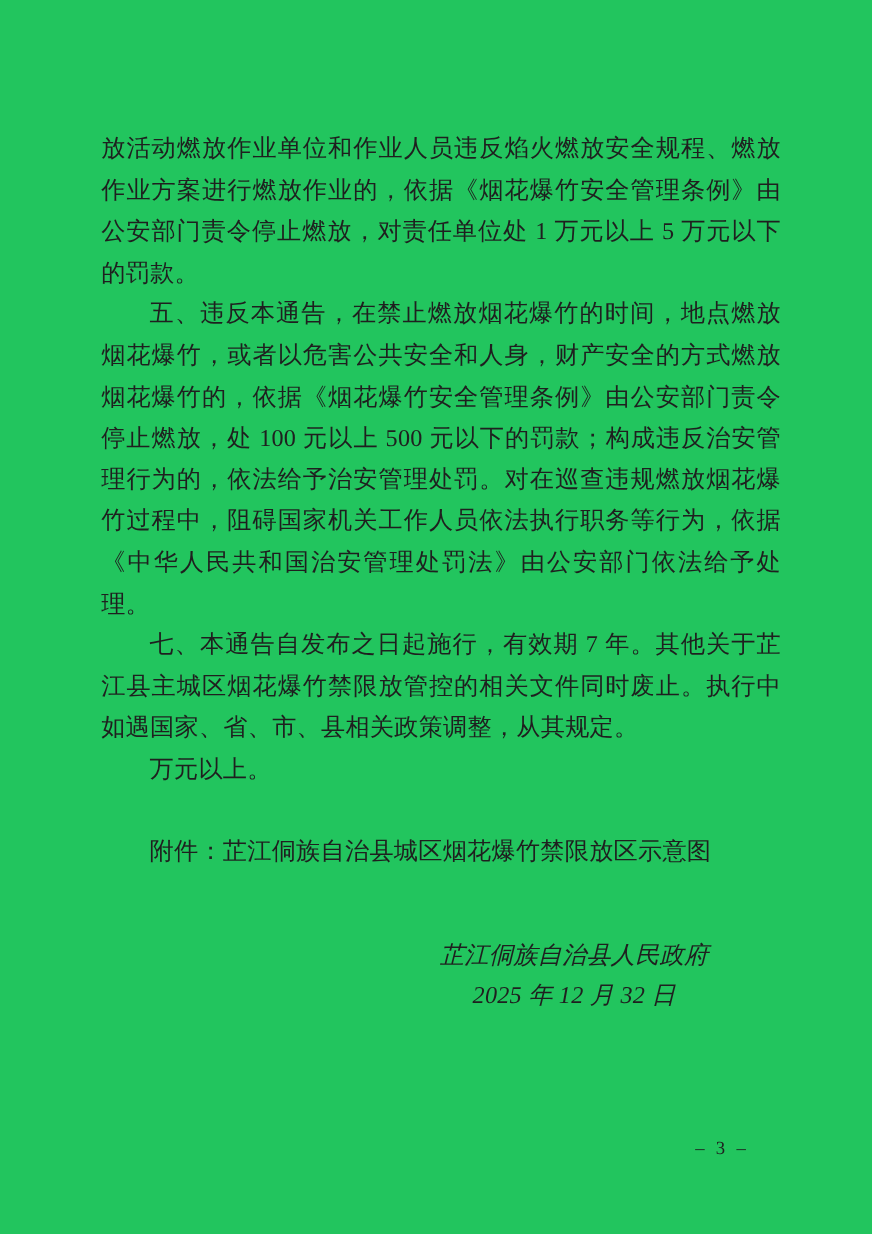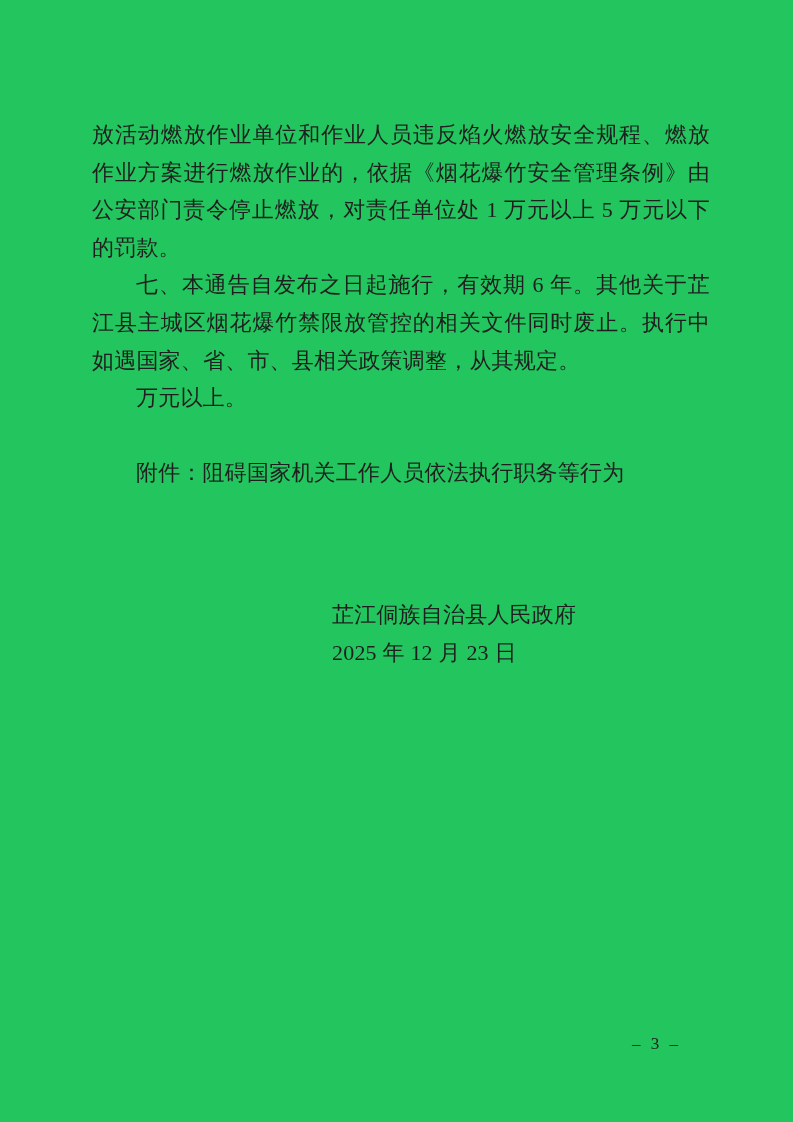--- a/index.html
+++ b/index.html
@@ -33,44 +33,47 @@
   .para {
     margin: 0;
   }
   .para.indent {
     text-indent: 44px;
   }
   .attachment {
     margin-top: 37.6px;
   }
   .signature {
-    margin-top: 104px;
+    margin-top: 56px;
     margin-left: 240px;
     width: 380px;
+    text-align: center;
+    font-style: italic;
   }
   .signature div {
     line-height: 37.6px;
   }
   .page-number {
     position: absolute;
     top: 1034px;
     right: 112px;
     font-size: 17px;
     letter-spacing: 3px;
     color: #1f1f1f;
   }
 </style>
 </head>
 <body>
 
 <div class="page">
   <div class="content">
     <p class="para">放活动燃放作业单位和作业人员违反焰火燃放安全规程、燃放作业方案进行燃放作业的，依据《烟花爆竹安全管理条例》由公安部门责令停止燃放，对责任单位处 1 万元以上 5 万元以下的罚款。</p>
-    <p class="para indent">七、本通告自发布之日起施行，有效期 6 年。其他关于芷江县主城区烟花爆竹禁限放管控的相关文件同时废止。执行中如遇国家、省、市、县相关政策调整，从其规定。</p>
+    <p class="para indent">五、违反本通告，在禁止燃放烟花爆竹的时间，地点燃放烟花爆竹，或者以危害公共安全和人身，财产安全的方式燃放烟花爆竹的，依据《烟花爆竹安全管理条例》由公安部门责令停止燃放，处 100 元以上 500 元以下的罚款；构成违反治安管理行为的，依法给予治安管理处罚。对在巡查违规燃放烟花爆竹过程中，阻碍国家机关工作人员依法执行职务等行为，依据《中华人民共和国治安管理处罚法》由公安部门依法给予处理。</p>
+    <p class="para indent">七、本通告自发布之日起施行，有效期 7 年。其他关于芷江县主城区烟花爆竹禁限放管控的相关文件同时废止。执行中如遇国家、省、市、县相关政策调整，从其规定。</p>
     <p class="para indent">万元以上。</p>
-    <p class="para indent attachment">附件：阻碍国家机关工作人员依法执行职务等行为</p>
+    <p class="para indent attachment">附件：芷江侗族自治县城区烟花爆竹禁限放区示意图</p>
     <div class="signature">
       <div>芷江侗族自治县人民政府</div>
-      <div>2025 年 12 月 23 日</div>
+      <div>2025 年 12 月 32 日</div>
     </div>
   </div>
   <div class="page-number">– 3 –</div>
 </div>
 
 </body></html>

